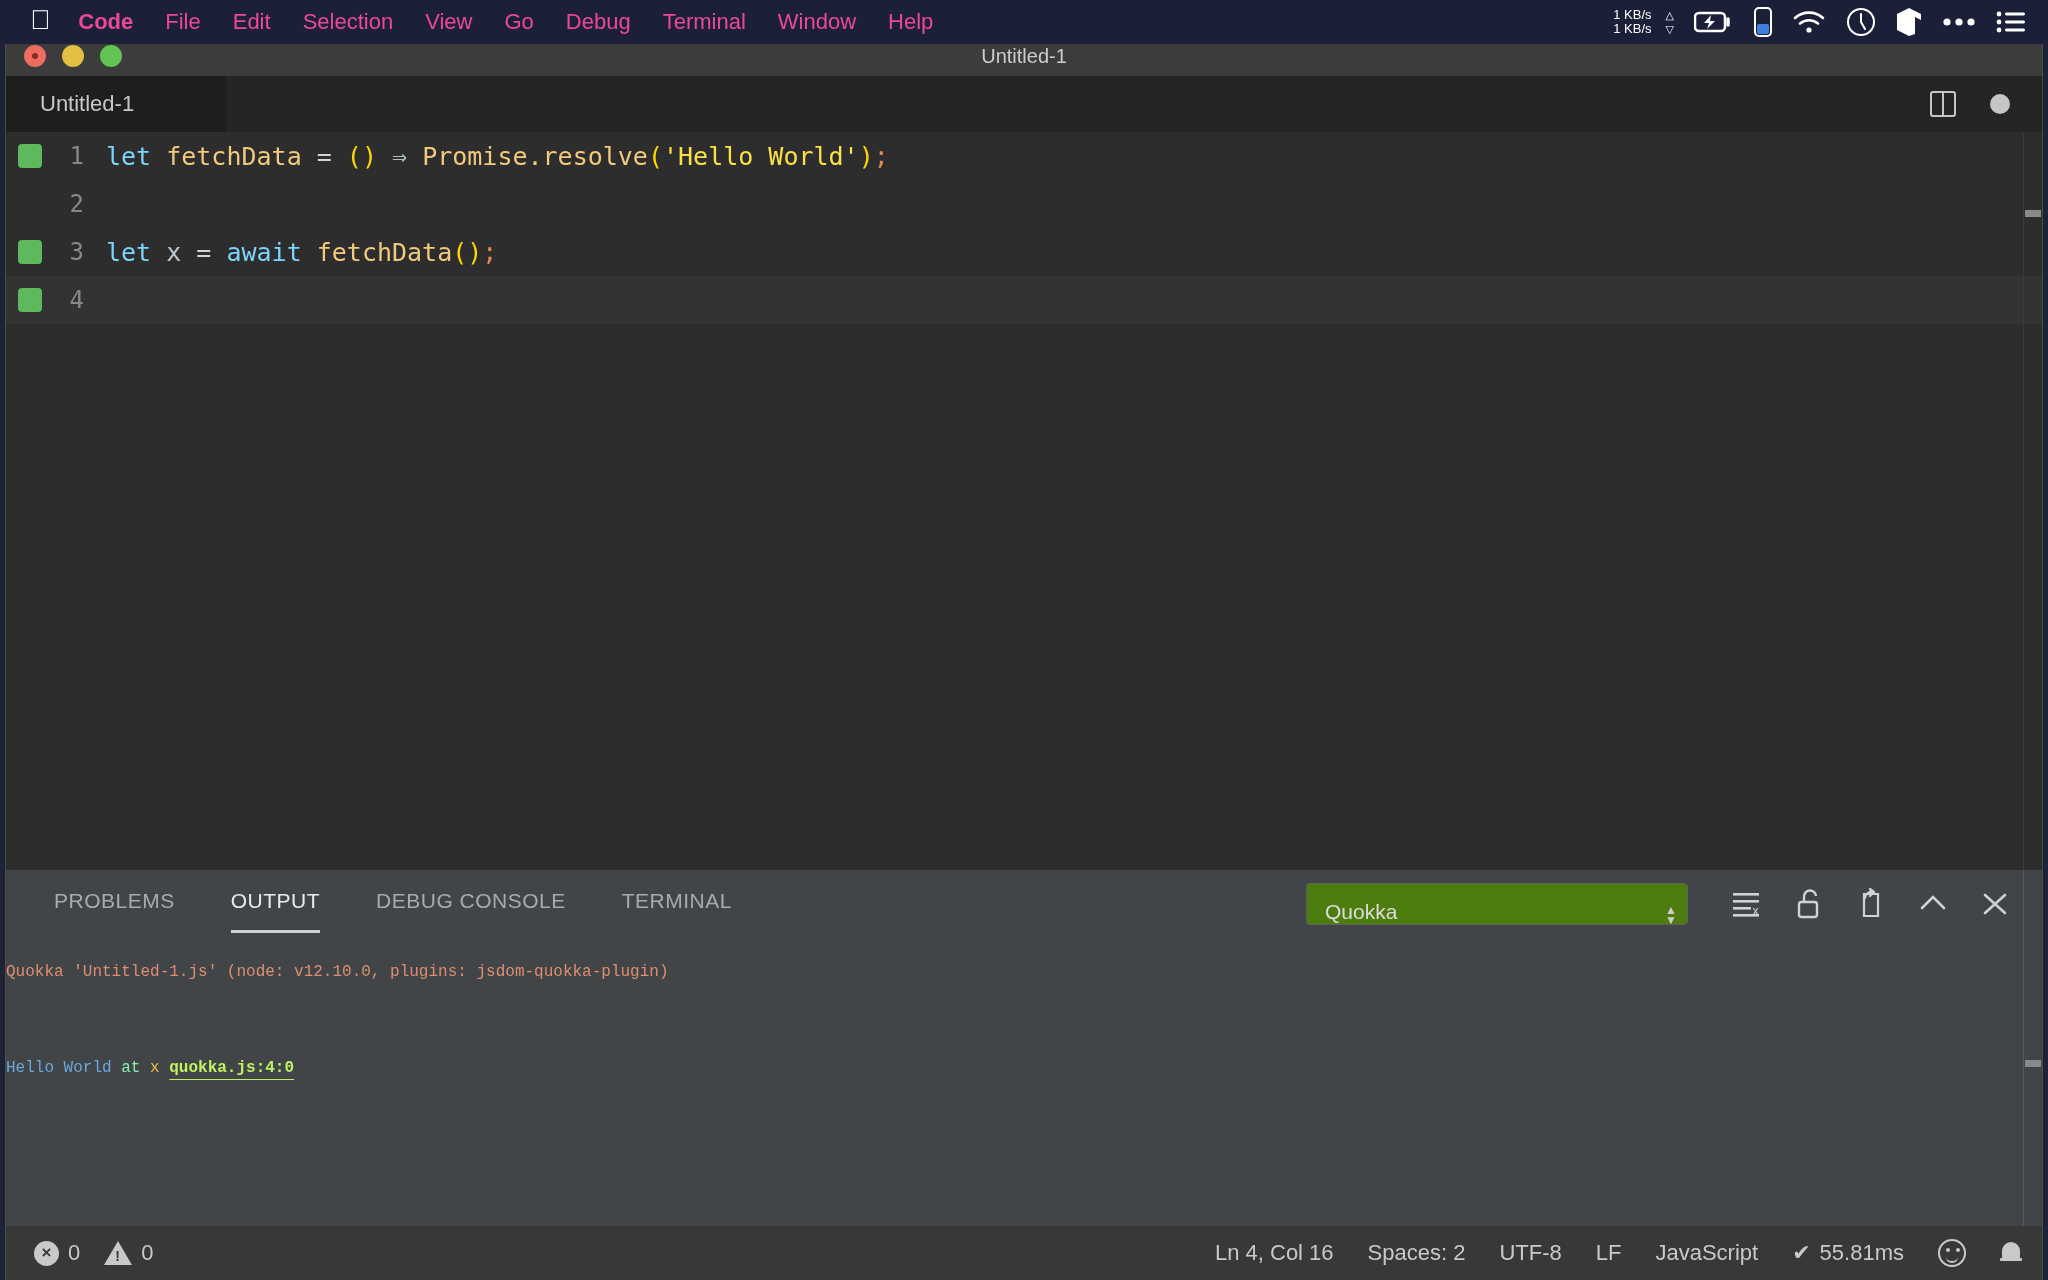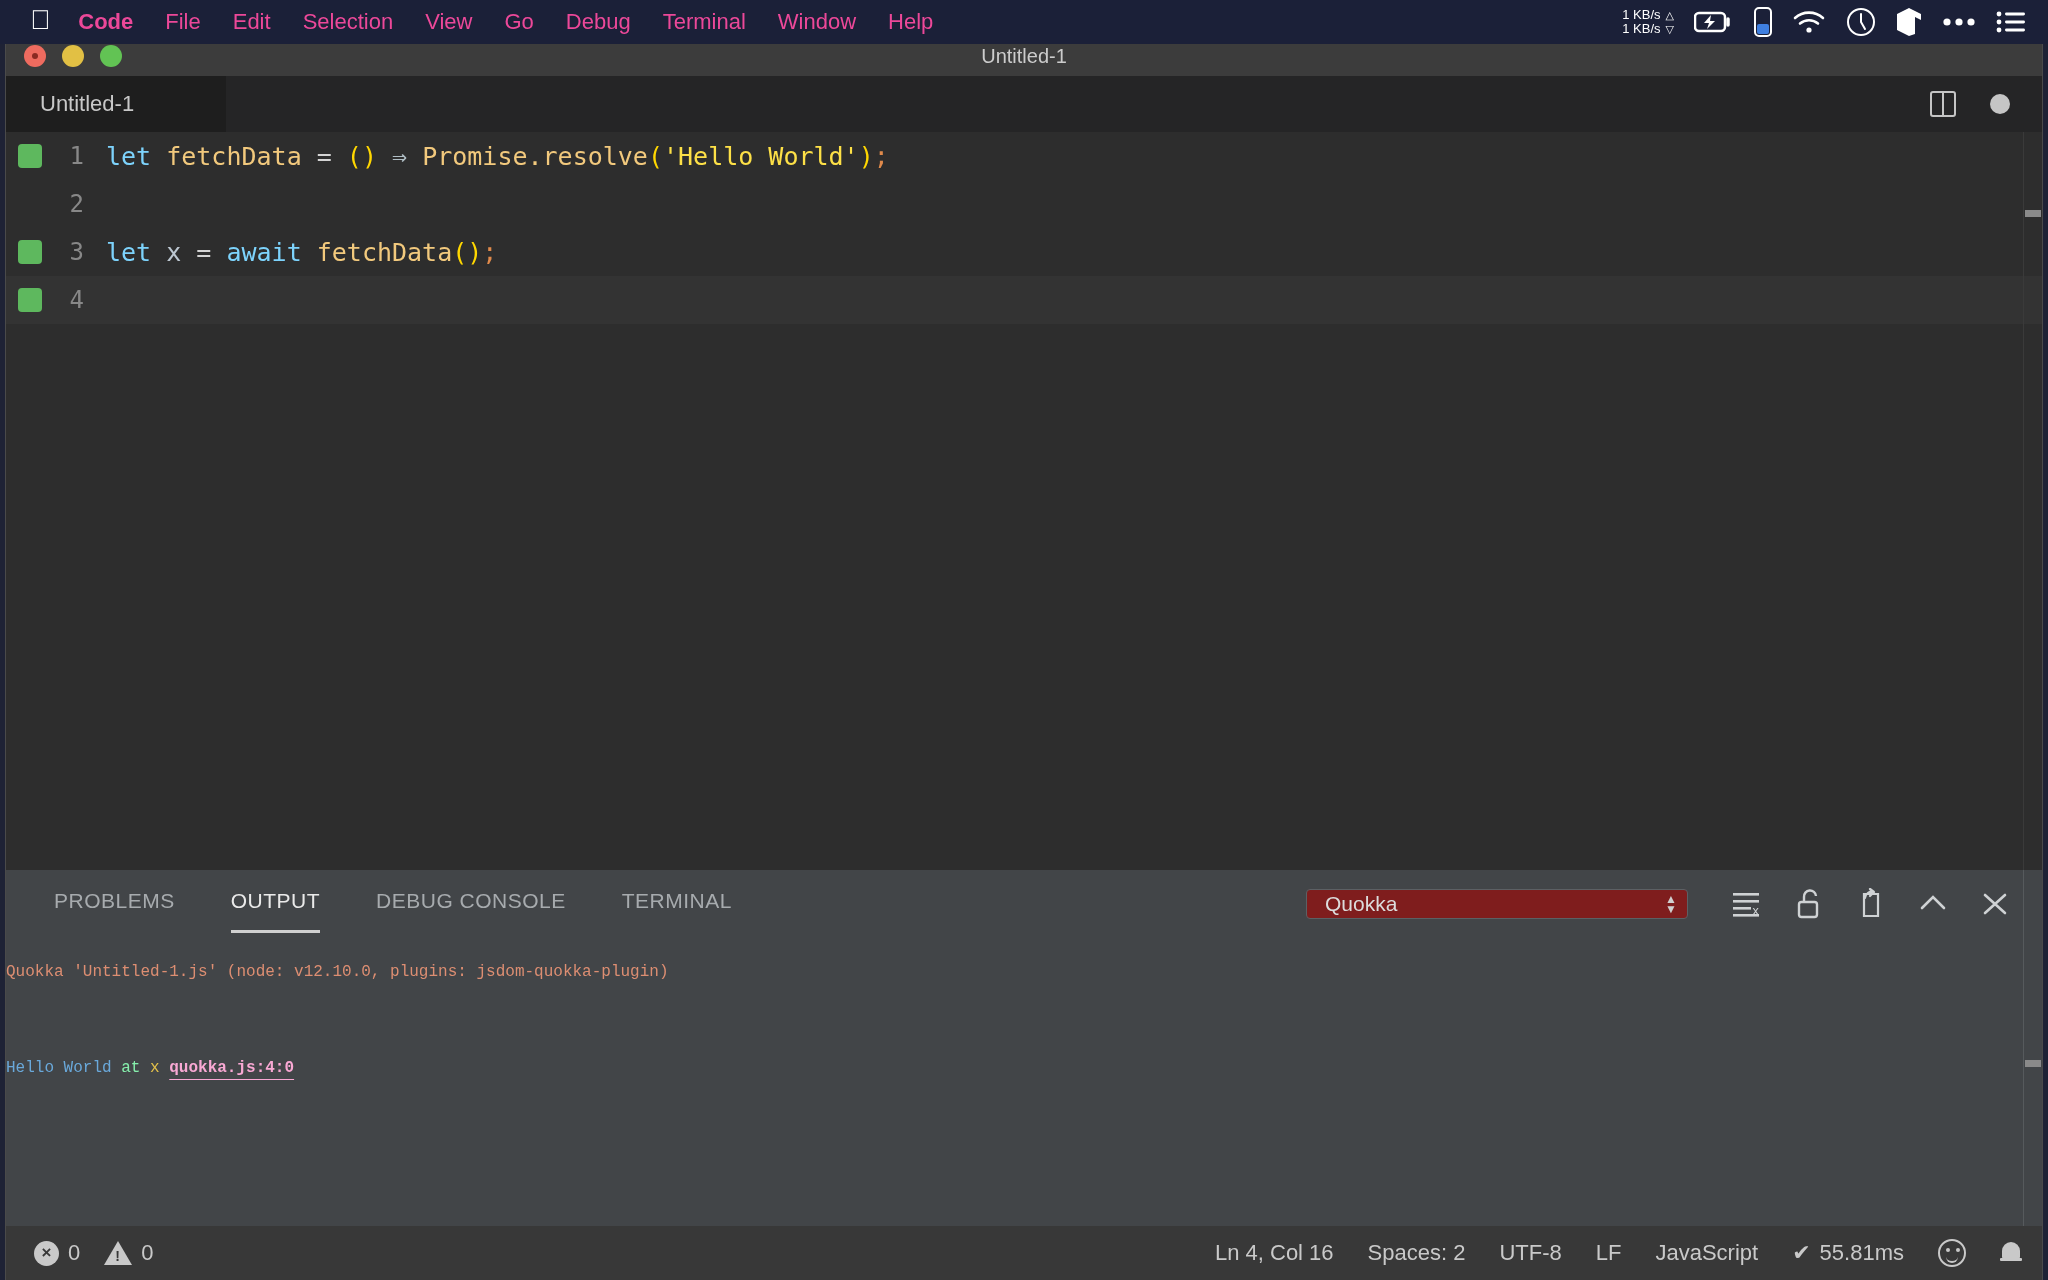--- a/index.html
+++ b/index.html
@@ -30,21 +30,21 @@
   .menu-item.app-name { font-weight:bold; }
   .menubar-right {
     margin-left:auto; display:flex; align-items:center; height:44px;
     padding-right:22px;
   }
   .net-speed {
     display:flex; flex-direction:column; justify-content:center;
     font-size:13px; line-height:14px; color:#fff; margin-right:20px;
     text-align:right;
   }
-  .net-speed > div { display:flex; align-items:center; gap:5px; justify-content:flex-end; }
+  .net-speed > div { display:flex; align-items:center; gap:14px; justify-content:flex-end; }
   .tri { font-size:11px; }
   .mb-icon { margin-right:20px; display:flex; align-items:center; justify-content:center; }
 
   
   .vscode-window {
     position:absolute; left:6px; top:36px;
     width:2036px; height:1244px;
     background:#2d2d2d;
     border-radius:8px 8px 0 0;
     overflow:hidden;
@@ -158,24 +158,24 @@
   .ptab.active { color:#eaeaea; }
   .ptab.active::after {
     content:""; position:absolute; left:0; right:0; bottom:-14px;
     height:3px; background:#d0d0d0;
   }
   .panel-actions {
     margin-left:auto; display:flex; align-items:center; gap:28px;
     padding-right:30px;
   }
   .chanselect {
-    width:382px; height:30px;
-    background:#7f1d1d;
+    width:382px; height:42px;
+    background:#4d7c0f;
     border:1px solid #5c6064; border-radius:4px;
-    display:flex; align-items:center; padding:0 10px 0 18px;
+    display:flex; align-items:flex-end; padding:0 10px 0 18px;
     font-size:21px; color:#dcdcdc; position:relative;
     margin-right:14px;
   }
   .chan-arrows {
     margin-left:auto; display:flex; flex-direction:column;
     line-height:7px; font-size:12px; color:#d0d0d0; gap:3px;
   }
   .pa-ic {
     width:34px; height:34px; display:flex;
     align-items:center; justify-content:center;
@@ -186,21 +186,21 @@
     position:relative; height:288px;
     font-family:Liberation Mono, monospace;
     font-size:16px; padding-top:10px;
     overflow:hidden;
   }
   .out-line { height:48px; line-height:48px; white-space:pre; }
   .o-head { color:#dd8e72; }
   .o-blue { color:#6aa9db; }
   .o-grey { color:#86efac; }
   .o-yellow { color:#e2c04a; }
-  .o-link { color:#f9a8d4; font-weight:bold; text-decoration:underline; text-underline-offset:7px; }
+  .o-link { color:#bef264; font-weight:bold; text-decoration:underline; text-underline-offset:7px; }
 
   .pnl-scrollbar {
     position:absolute; right:0; top:0; width:18px; height:356px;
   }
   .pnl-scroll-thumb {
     position:absolute; right:1px; top:190px; width:16px; height:7px;
     background:#8a8a8a;
   }
   .pnl-minimap-line {
     position:absolute; right:18px; top:0; bottom:0; width:1px; background:#565a5d;

